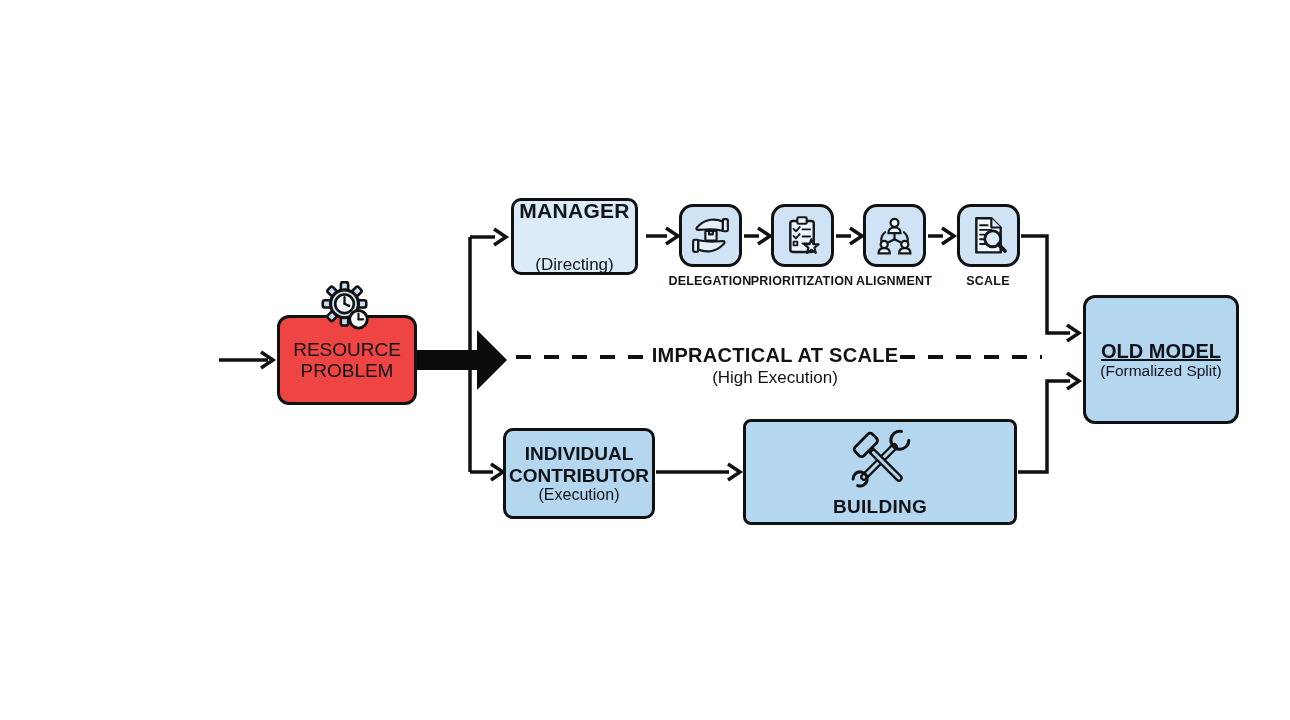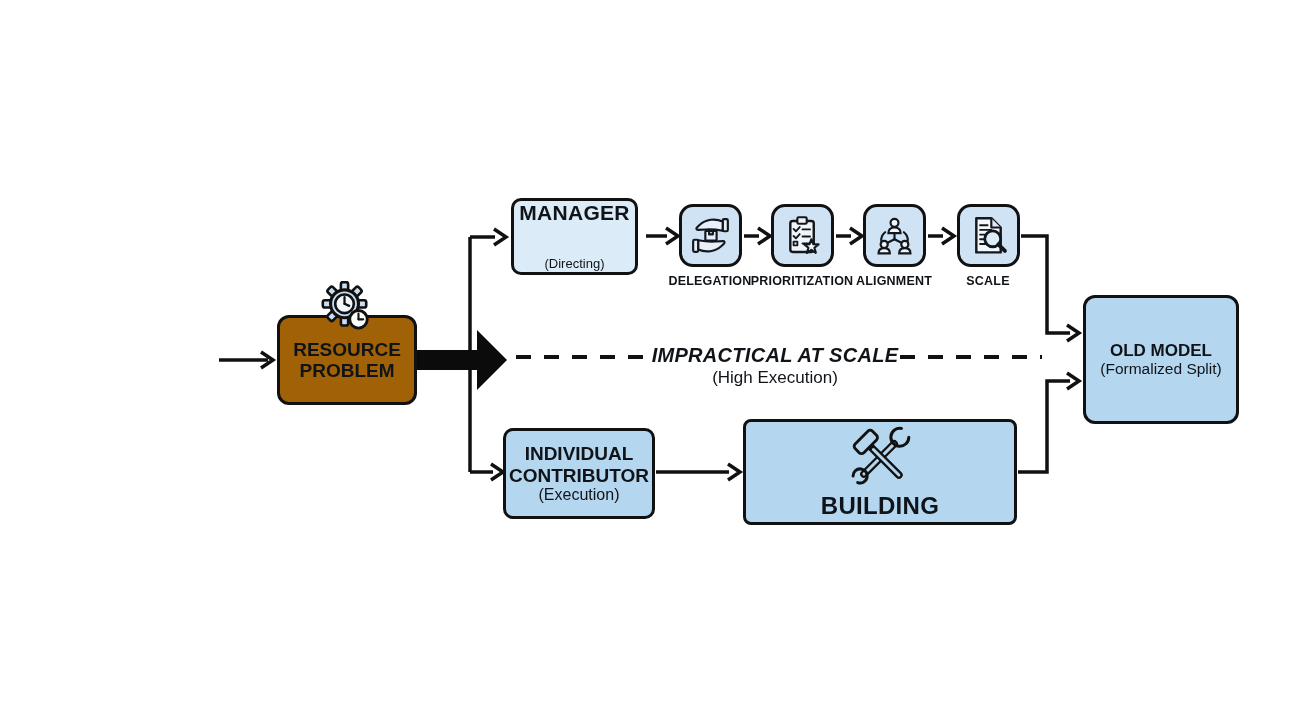--- a/index.html
+++ b/index.html
@@ -10,38 +10,38 @@
   #wires{position:absolute;left:0;top:0;z-index:1;}
   .node{
     position:absolute;box-sizing:border-box;border:3.5px solid #111;
     display:flex;flex-direction:column;align-items:center;justify-content:center;
     text-align:center;z-index:2;line-height:1.12;
   }
   .circle{border-radius:50%;}
   .title{font-weight:bold;}
   .subtitle{font-weight:normal;}
   .node-scarcity{left:50px;top:276px;width:168px;height:168px;background:#d8e7f5;font-size:24px;font-weight:bold;letter-spacing:.4px;}
-  .node-rp{left:277px;top:315px;width:140px;height:90px;background:#a16207;border-radius:12px;font-size:19px;font-weight:bold;padding:0 8px;}
+  .node-rp{left:277px;top:315px;width:140px;height:90px;background:#ef4444;border-radius:12px;font-size:19px;font-weight:normal;padding:0 8px;}
   .rp-icon-wrap{position:absolute;left:314px;top:281px;width:60px;height:56px;z-index:3;}
   .node-manager{left:511px;top:198px;width:127px;height:77px;background:#dcebf8;border-radius:10px;}
   .node-manager .title{font-size:21px;letter-spacing:.3px;}
-  .node-manager .subtitle{font-size:13px;margin-top:32px;}
+  .node-manager .subtitle{font-size:17px;margin-top:32px;}
   .stepbox{top:204px;width:63px;height:63px;background:#cfe3f5;border-radius:14px;border-width:3px;padding:6px;}
   .stepbox svg{width:100%;height:100%;}
   .step-label{position:absolute;top:274px;width:130px;text-align:center;font-size:12.5px;font-weight:bold;letter-spacing:.2px;z-index:2;}
   .center-note{position:absolute;left:595px;top:344px;width:360px;text-align:center;z-index:2;}
-  .center-note .title{font-size:20px;letter-spacing:.3px;font-style:italic;}
+  .center-note .title{font-size:20px;letter-spacing:.3px;}
   .center-note .subtitle{font-size:17px;margin-top:1px;}
   .node-ic{left:503px;top:428px;width:152px;height:91px;background:#b4d6ef;border-radius:10px;padding:0 6px;}
   .node-ic .title{font-size:19px;}
   .node-ic .subtitle{font-size:16px;}
   .node-building{left:743px;top:419px;width:274px;height:106px;background:#b4d6ef;border-radius:8px;gap:1px;}
-  .node-building .title{font-size:24px;letter-spacing:.3px;}
+  .node-building .title{font-size:19px;letter-spacing:.3px;}
   .node-old{left:1083px;top:295px;width:156px;height:129px;background:#b4d6ef;border-radius:12px;padding:0 6px;}
-  .node-old .title{font-size:17px;}
+  .node-old .title{font-size:20px;text-decoration:underline;}
   .node-old .subtitle{font-size:15.5px;}
 </style>
 </head>
 <body>
 
 <div id="canvas">
 
   <svg id="wires" width="1290" height="720" viewBox="0 0 1290 720">
     <g stroke="#111" stroke-width="3.5" fill="none">
 

